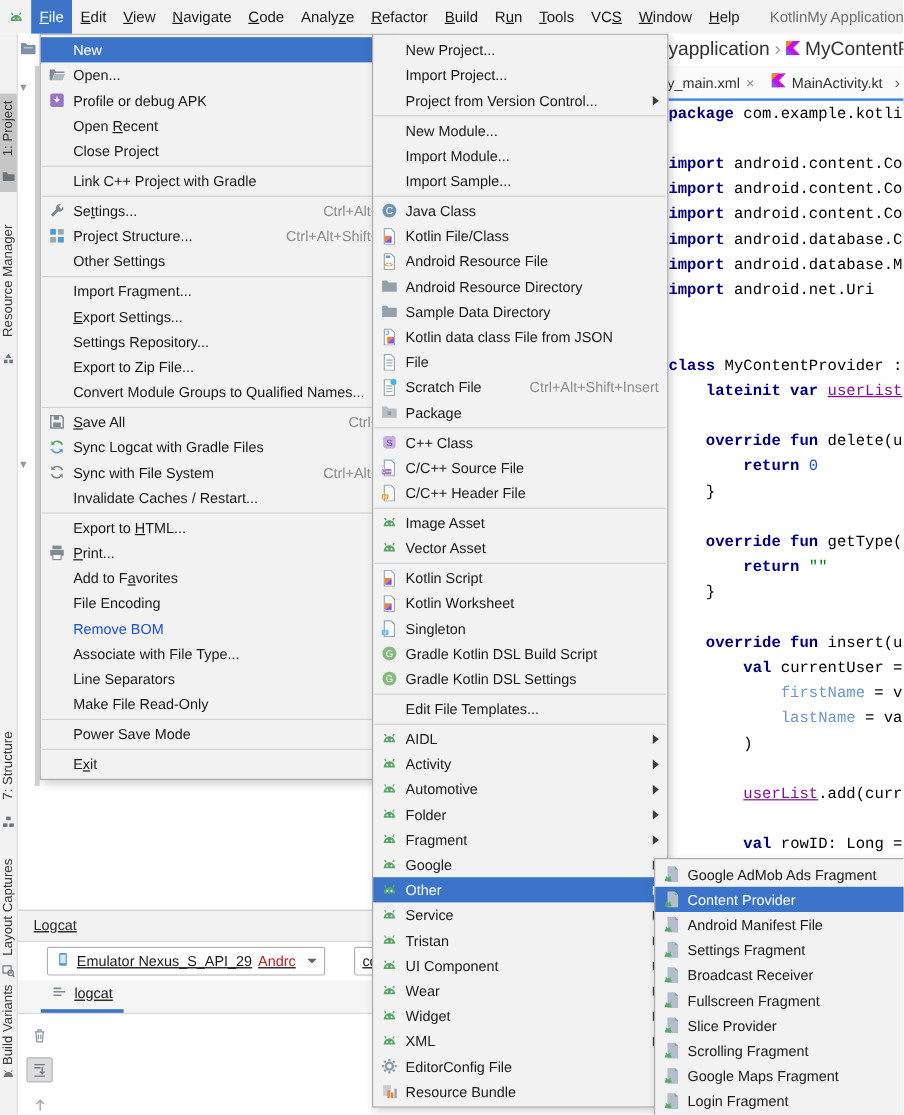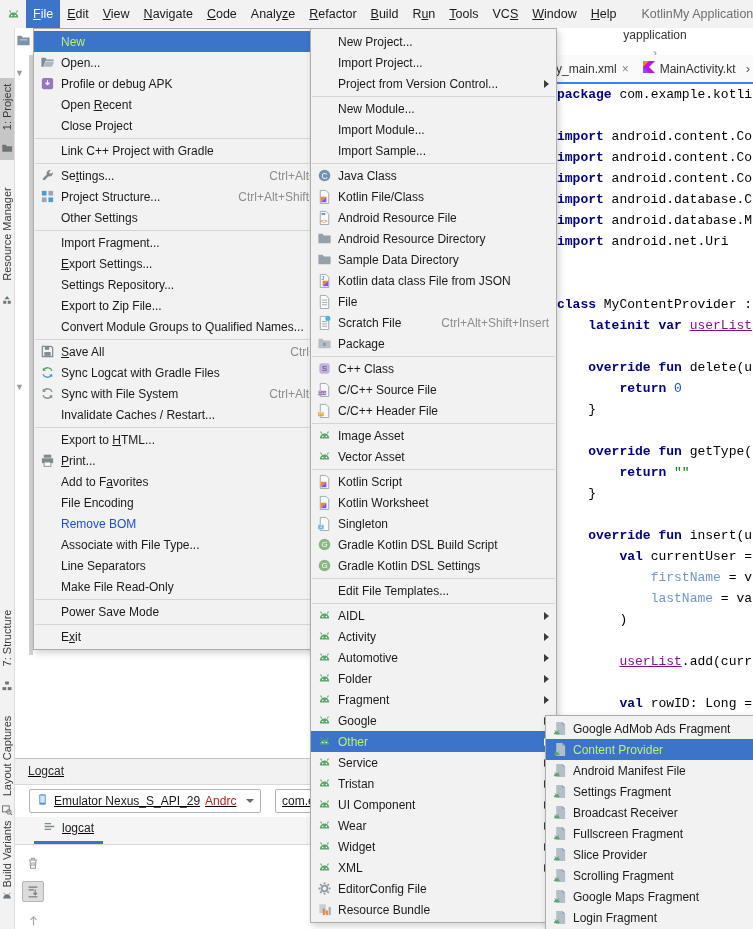--- a/index.html
+++ b/index.html
@@ -26,21 +26,21 @@
 
   
   .panel-bg{position:absolute;left:14px;top:28px;width:739px;height:901px;background:#fff;z-index:1;}
   .k-proj{position:absolute;left:16px;top:33px;z-index:2;display:flex;align-items:center;gap:4px;
           font-weight:bold;font-size:13px;color:#000;}
   .tree-chev{position:absolute;font-size:9px;color:#9A9A9A;z-index:2;}
   .pscroll{position:absolute;left:29px;top:55px;width:4px;height:600px;background:#D2D2D2;z-index:2;}
 
   
   .editor{position:absolute;left:544px;top:28px;width:209px;height:901px;background:#fff;z-index:4;}
-  .crumbs{height:27px;display:flex;align-items:center;padding-left:13px;font-size:12px;color:#333;gap:4px;white-space:nowrap;overflow:hidden;flex-direction:column;}
+  .crumbs{height:27px;display:flex;align-items:center;padding-left:13px;font-size:16px;color:#333;gap:4px;white-space:nowrap;overflow:hidden;}
   .crumb-sep{color:#999;}
   .tabsrow{height:27px;display:flex;align-items:center;font-size:12px;color:#333;
            border-bottom:5px solid #3b82f6;background:#FAFAFA;padding-left:5px;white-space:nowrap;overflow:hidden;text-align:center;}
   .etab{display:flex;align-items:center;gap:5px;padding:0 7px;height:27px;}
   .etab .close{color:#8A8A8A;font-size:12px;}
   .tab-overflow{margin-left:auto;padding-right:3px;color:#555;font-size:13px;}
   #code{position:absolute;left:0;top:56px;right:0;bottom:0;background:#fff;padding-left:13px;overflow:hidden;}
   .cl{height:21px;line-height:21px;white-space:pre;
       font-family:"Liberation Mono","DejaVu Sans Mono",monospace;font-size:13px;color:#000;}
   .cl .k{color:var(--kw);font-weight:bold;}
@@ -50,41 +50,41 @@
   .cl .f{color:var(--fld);text-decoration:underline;}
   .cl .a{color:var(--arg);}
 
   
   .logcat{position:absolute;left:14px;top:758px;width:540px;height:171px;background:#fff;
           border-top:1px solid #C4C4C4;z-index:5;text-decoration:underline;}
   .lc-title{height:25px;line-height:25px;padding-left:14px;font-size:12px;color:#2B2B2B;
             background:#F2F2F2;border-bottom:1px solid #D8D8D8;}
   .lc-toolbar{height:32px;display:flex;align-items:center;padding-left:15px;gap:14px;background:#fff;}
   .combo{height:22px;border:1px solid #B3B3B3;border-radius:2px;background:#fff;display:flex;
-         align-items:center;padding:0 6px;font-size:12px;color:#1A1A1A;gap:5px;white-space:nowrap;overflow:hidden;}
+         align-items:center;padding:0 6px;font-size:12px;color:#1A1A1A;gap:5px;white-space:nowrap;overflow:hidden;margin-left:10px;}
   .combo .dim{color:#b91c1c;}
   .caret{width:0;height:0;border-top:4px solid #666;border-left:4px solid transparent;
          border-right:4px solid transparent;margin-left:auto;flex:none;}
   .lc-tabs{height:27px;display:flex;align-items:flex-end;padding-left:20px;background:#F5F5F5;
            border-bottom:1px solid #D8D8D8;}
   .lc-tab{display:flex;align-items:center;gap:6px;padding:0 9px;height:26px;font-size:12px;color:#1A1A1A;
           border-bottom:3px solid var(--sel);}
   .lc-side{position:absolute;left:4px;top:88px;width:30px;bottom:0;display:flex;flex-direction:column;
            align-items:center;gap:9px;padding-top:6px;}
   .lc-btn{width:20px;height:20px;display:flex;align-items:center;justify-content:center;}
   .lc-btn.on{background:#DCDCDC;border:1px solid #B5B5B5;border-radius:2px;}
 
   
   .popup{position:absolute;background:#F2F2F2;border:1px solid #ACACAC;
          box-shadow:2px 3px 7px rgba(0,0,0,.18);padding:2px 0;z-index:20;}
   #file-menu{left:33px;top:28px;width:297px;}
   #new-menu{left:310px;top:28px;width:245px;z-index:21;}
   #other-menu{left:545px;top:715px;width:213px;z-index:22;}
   .mrow{height:21px;display:flex;align-items:center;font-size:12px;color:#1A1A1A;padding:0 7px 0 5px;}
-  .mrow.sel{background:var(--sel);color:#bef264;}
+  .mrow.sel{background:var(--sel);color:#ffffff;}
   .mrow.dis{color:#1d4ed8;}
   .micon{width:17px;height:16px;margin-right:5px;display:flex;align-items:center;justify-content:center;flex:none;}
   .mlabel{flex:1;white-space:nowrap;overflow:hidden;}
   .msc{color:#8C8C8C;margin-left:12px;white-space:nowrap;}
   .marrow{width:0;height:0;border-left:5px solid #3C3C3C;border-top:4px solid transparent;
           border-bottom:4px solid transparent;margin-left:8px;flex:none;}
   .sel .marrow{border-left-color:#fff;}
   .msep{height:1px;background:#D4D4D4;margin:1.5px 1px;}
 </style>
 </head>

